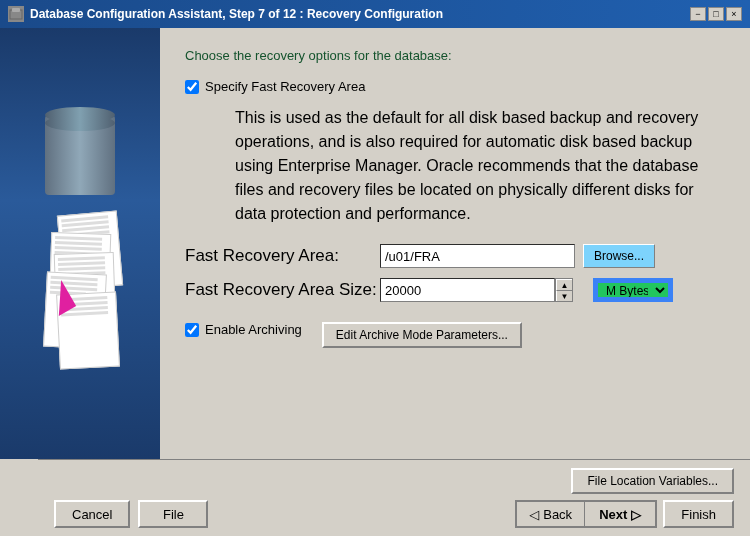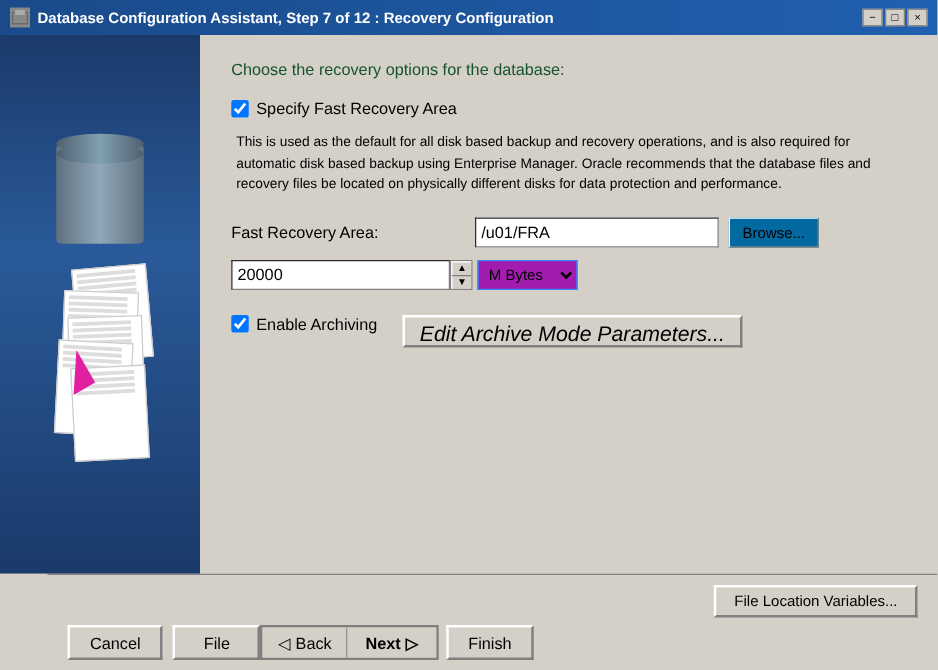--- a/index.html
+++ b/index.html
@@ -190,52 +190,53 @@
       width: 14px;
       height: 14px;
     }
     .checkbox-label {
       font-size: 13px;
       font-weight: normal;
     }
 
     
     .info-text {
-      font-size: 11px;
+      font-size: 16px;
       color: #000;
       margin-bottom: 18px;
       line-height: 1.5;
       padding-left: 4px;
+      margin-left: 46px;
     }
 
     
     .form-row {
       display: flex;
       align-items: center;
       margin-bottom: 10px;
     }
     .form-label {
       width: 195px;
-      font-size: 13px;
+      font-size: 17px;
       text-align: left;
     }
     .form-input {
       width: 195px;
       height: 24px;
       border: 1px inset #808080;
       background: white;
       padding: 2px 4px;
       font-size: 13px;
     }
 
     .browse-btn {
       margin-left: 8px;
       padding: 2px 10px;
       height: 24px;
-      background: #0369a1;
+      background: #7dd3fc;
       border: 1px solid #808080;
       border-top-color: #fff;
       border-left-color: #fff;
       font-size: 12px;
       cursor: pointer;
     }
 
     
     .spinner-wrapper {
       display: flex;
@@ -267,84 +268,84 @@
       display: flex;
       align-items: center;
       justify-content: center;
       padding: 0;
     }
     .spinner-down {
       border-top: 1px solid #808080;
     }
 
     .unit-select {
-      margin-left: 4px;
+      margin-left: 20px;
       height: 24px;
       padding: 0 4px;
-      background: #a21caf;
-      border: 1px solid #3b82f6;
+      background: #22c55e;
+      border: 5px solid #3b82f6;
       font-size: 12px;
       cursor: pointer;
       width: 80px;
     }
 
     
     .archiving-section {
       margin-top: 20px;
       display: flex;
       align-items: flex-start;
       gap: 20px;
     }
 
     .edit-archive-btn {
       padding: 4px 12px;
-      height: 26px;
-      background: #d4d0c8;
-      border: 2px solid;
-      border-top-color: #fff;
-      border-left-color: #fff;
-      border-bottom-color: #808080;
-      border-right-color: #808080;
-      font-size: 17px;
-      cursor: pointer;
-      font-style: italic;
-    }
-
-    
-    .bottom-bar {
-      background: #d4d0c8;
-      border-top: 1px solid #808080;
-      padding: 8px 16px;
-      display: flex;
-      flex-direction: column;
-      gap: 6px;
-      margin-left: 38px;
-    }
-
-    .file-location-row {
-      display: flex;
-      justify-content: flex-end;
-    }
-
-    .file-location-btn {
-      padding: 4px 14px;
       height: 26px;
       background: #d4d0c8;
       border: 2px solid;
       border-top-color: #fff;
       border-left-color: #fff;
       border-bottom-color: #808080;
       border-right-color: #808080;
       font-size: 12px;
       cursor: pointer;
     }
 
+    
+    .bottom-bar {
+      background: #d4d0c8;
+      border-top: 1px solid #808080;
+      padding: 8px 16px;
+      display: flex;
+      flex-direction: column;
+      gap: 6px;
+      margin-left: 38px;
+    }
+
+    .file-location-row {
+      display: flex;
+      justify-content: flex-end;
+    }
+
+    .file-location-btn {
+      padding: 4px 14px;
+      height: 26px;
+      background: #d4d0c8;
+      border: 2px solid;
+      border-top-color: #fff;
+      border-left-color: #fff;
+      border-bottom-color: #808080;
+      border-right-color: #808080;
+      font-size: 12px;
+      cursor: pointer;
+    }
+
     .nav-row {
       display: flex;
       align-items: center;
+      justify-content: space-between;
     }
 
     .nav-left {
       display: flex;
       gap: 8px;
     }
 
     .nav-right {
       display: flex;
       gap: 6px;
@@ -475,20 +476,21 @@
 
       <p class="info-text">This is used as the default for all disk based backup and recovery operations, and is also required for automatic disk based backup using Enterprise Manager. Oracle recommends that the database files and recovery files be located on physically different disks for data protection and performance.</p>
 
       <div class="form-row">
         <span class="form-label">Fast Recovery Area:</span>
         <input type="text" class="form-input" value="/u01/FRA" style="">
         <button class="browse-btn">Browse...</button>
       </div>
 
       <div class="form-row">
+        <span class="form-label">Fast Recovery Area Size:</span>
         <div class="spinner-wrapper">
           <input type="text" class="spinner-input" value="20000" style="">
           <div class="spinner-buttons">
             <button class="spinner-up">▲</button>
             <button class="spinner-down">▼</button>
           </div>
         </div>
         <select class="unit-select">
           <option>M Bytes</option>
           <option>G Bytes</option>

